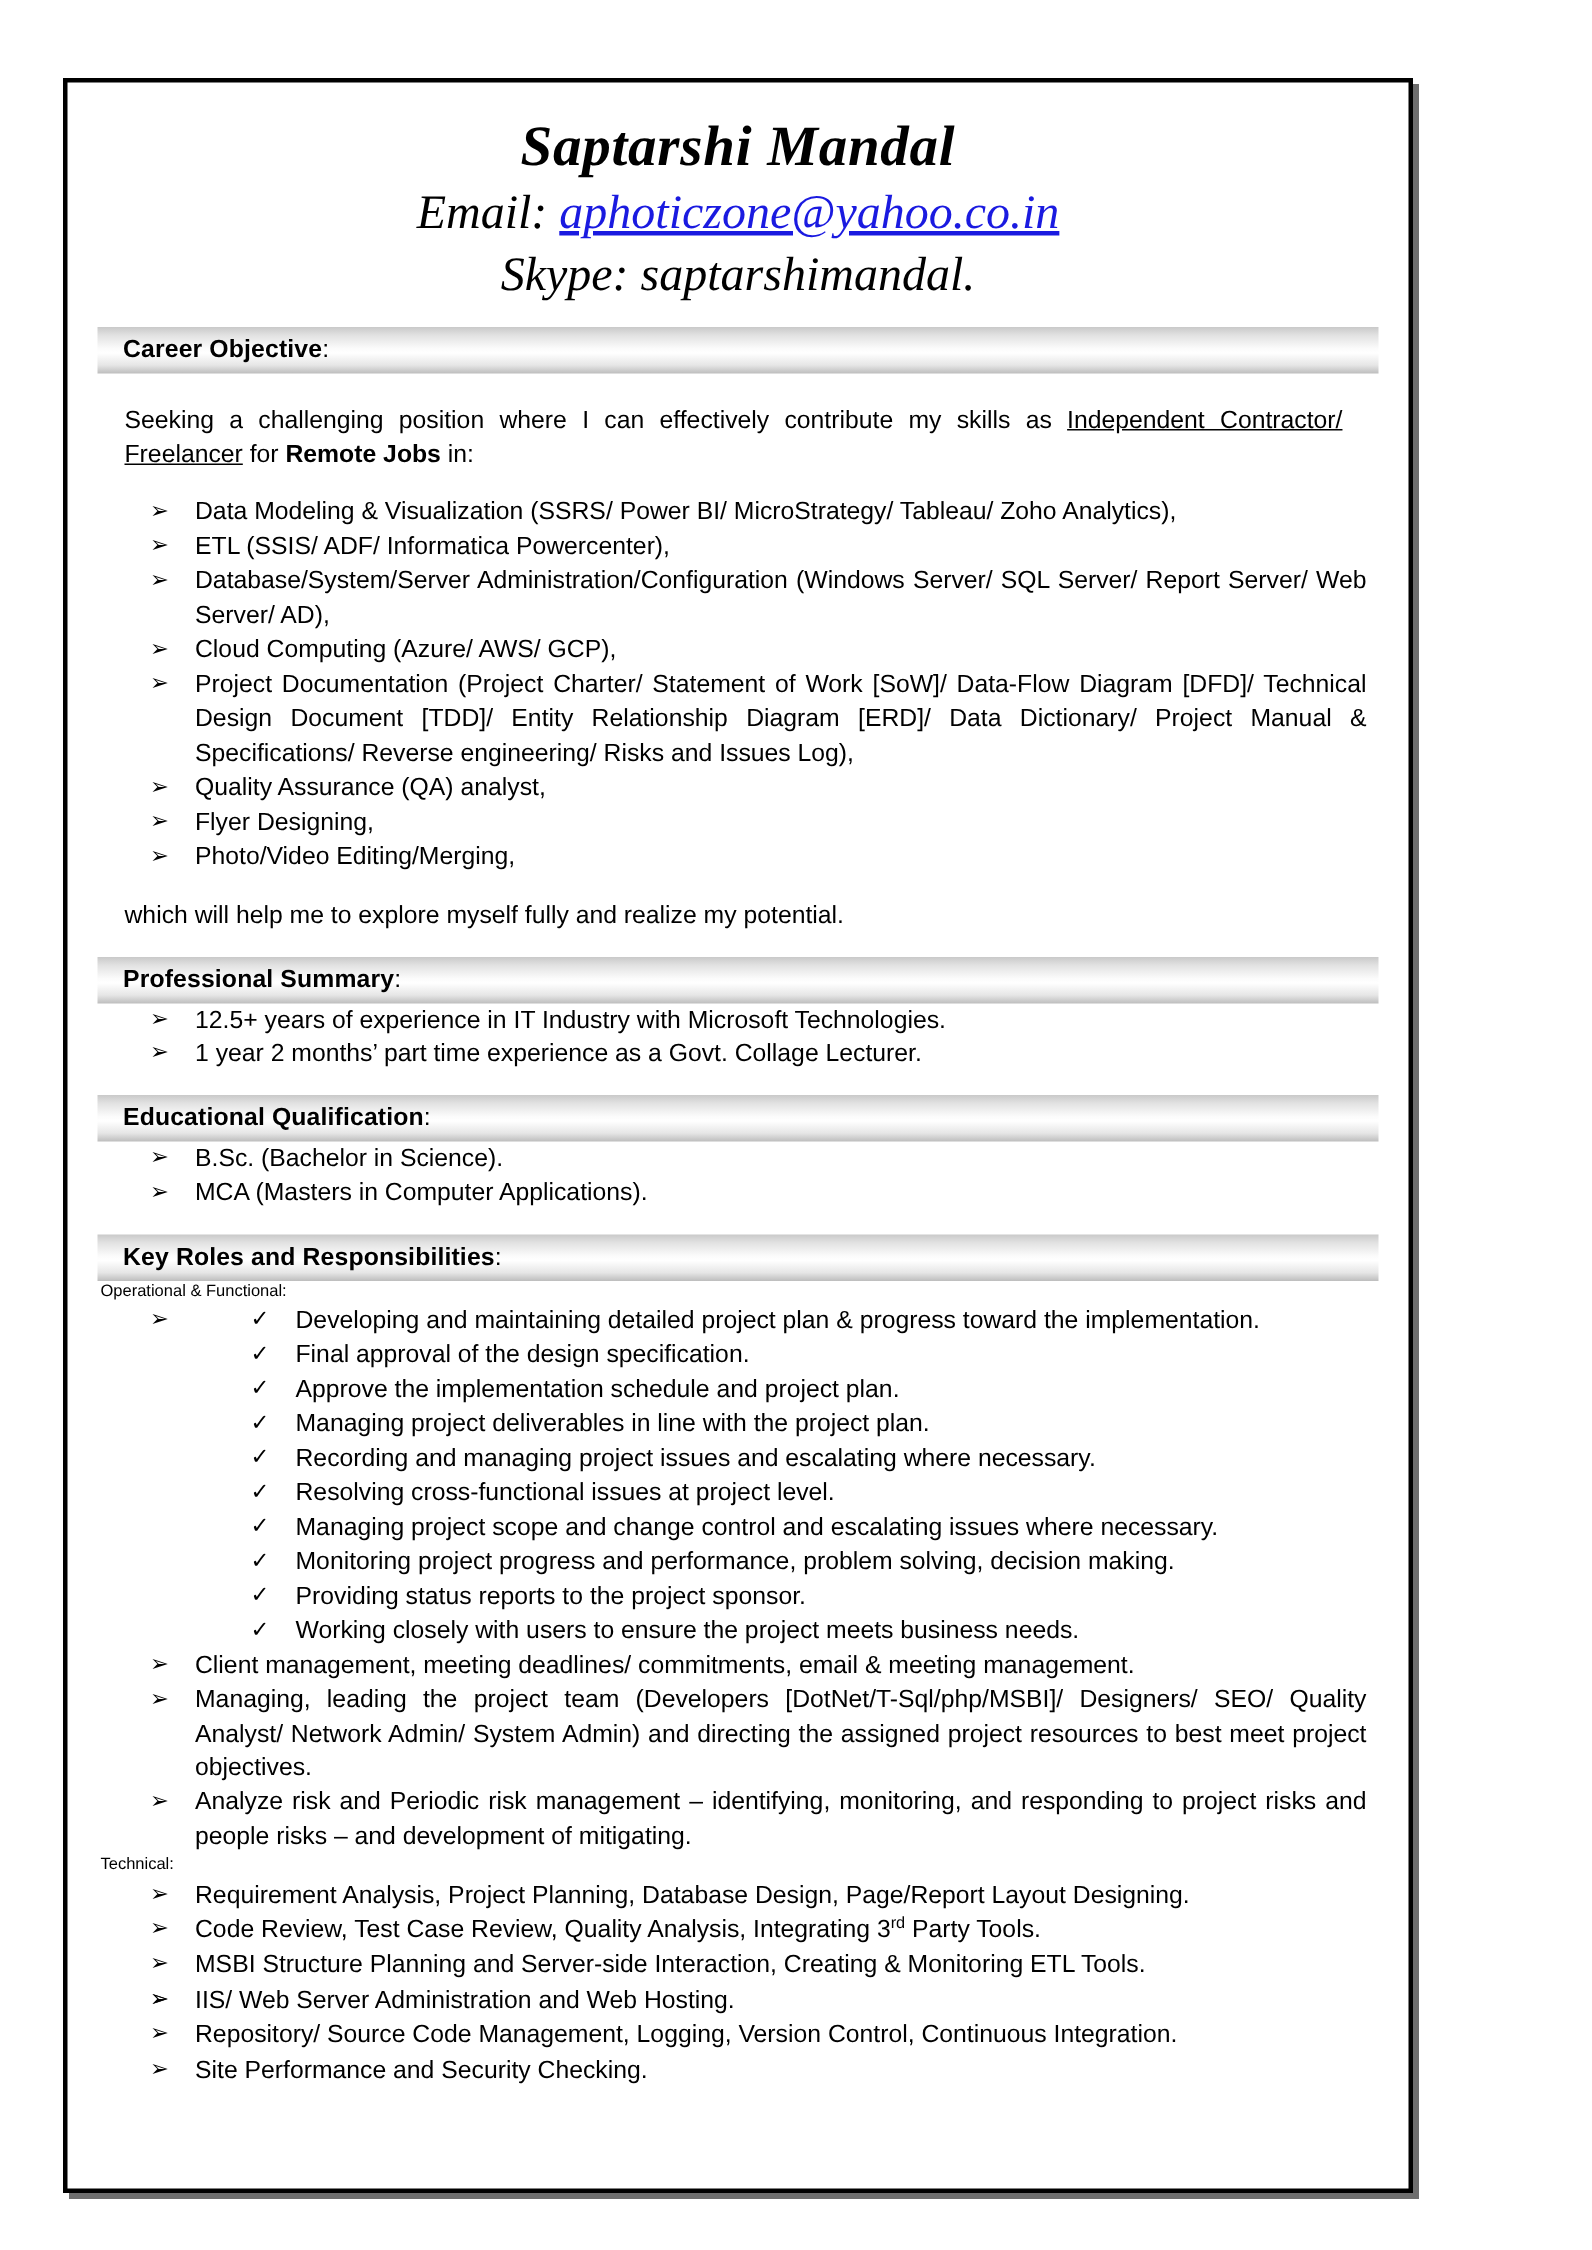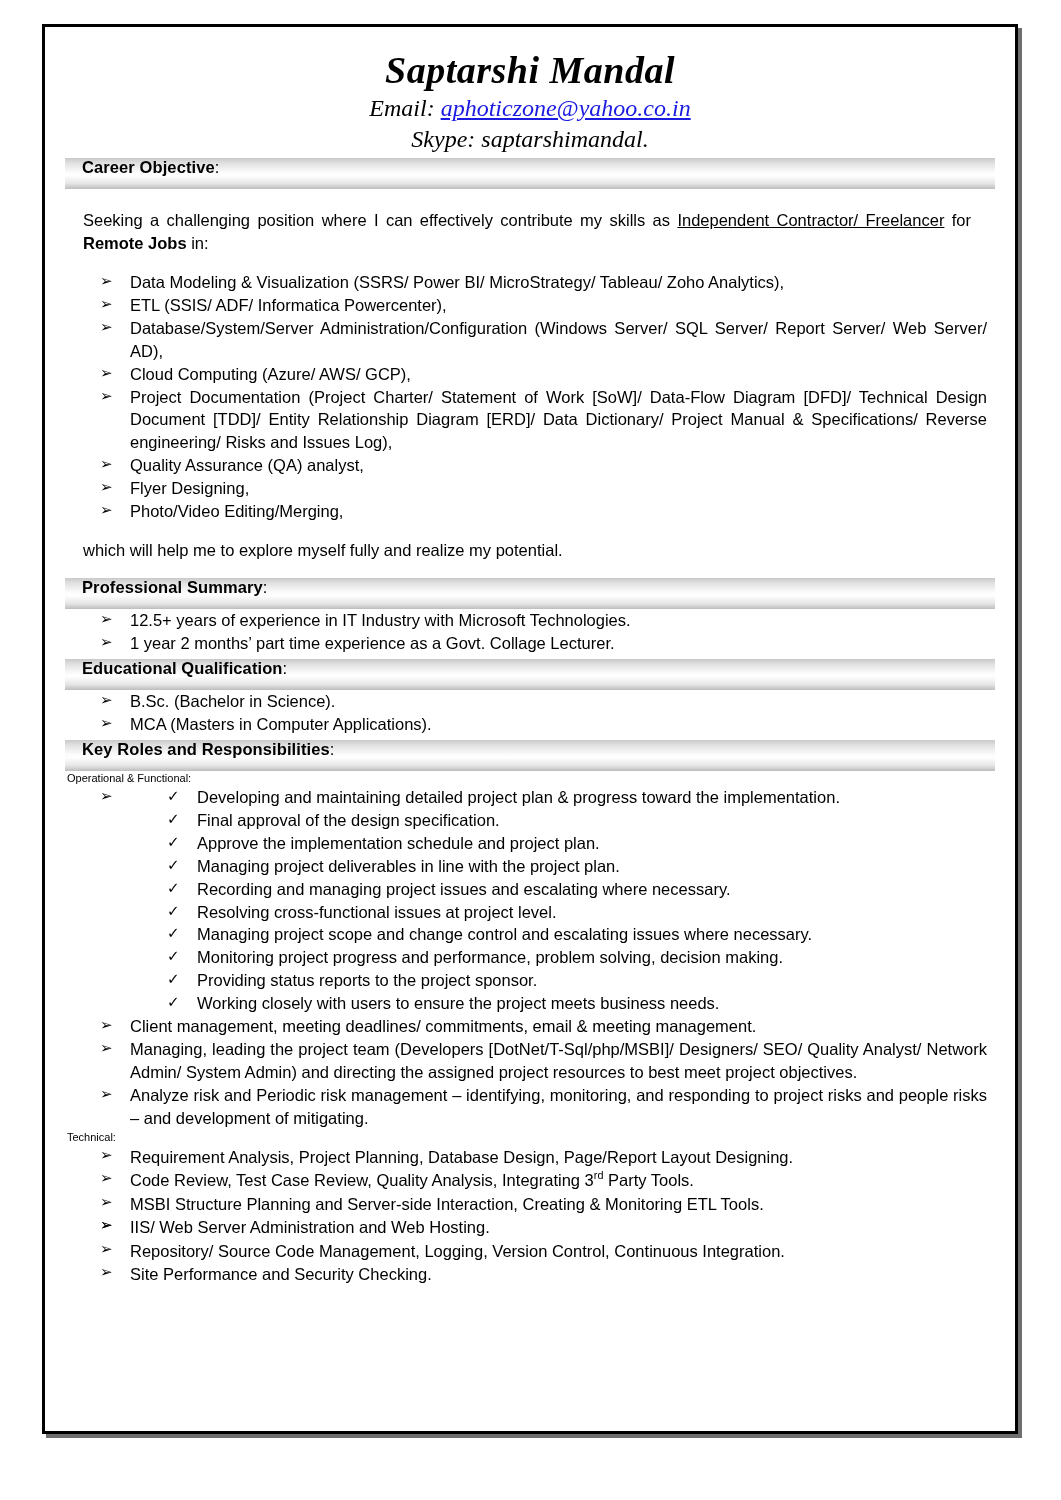--- a/index.html
+++ b/index.html
@@ -12,22 +12,22 @@
     width: 1061px;
     height: 1500px;
     position: relative;
     overflow: hidden;
   }
 
   
   #page-frame {
     position: absolute;
     left: 42px;
-    top: 24px;
-    width: 976px;
+    top: 52px;
+    width: 900px;
     height: 1410px;
     border: 3px solid #000000;
     box-sizing: border-box;
     background: #ffffff;
     box-shadow: 4px 4px 0 0 #6e6e6e;
   }
 
   #page-inner {
     position: absolute;
     left: 0; top: 0; right: 0; bottom: 0;
@@ -44,43 +44,44 @@
   }
   .doc-name {
     font-size: 38px;
     font-style: italic;
     font-weight: bold;
     letter-spacing: 0.5px;
     line-height: 1.12;
     color: #000;
   }
   .doc-contact {
-    font-size: 24px;
+    font-size: 32px;
     font-style: italic;
     line-height: 1.22;
     color: #000;
     margin-top: 2px;
   }
   .doc-contact .email-link {
     color: #1a1ae0;
     text-decoration: underline;
   }
 
   
   .section-bar {
-    margin-top: 4px;
+    margin-top: 16px;
     height: 31px;
     background: linear-gradient(to bottom,
         #c9c9c9 0%,
         #e2e2e2 18%,
         #fbfbfb 46%,
         #ffffff 56%,
         #e6e6e6 82%,
         #bdbdbd 100%);
     display: flex;
+    align-items: center;
     padding-left: 17px;
     box-sizing: border-box;
   }
   .section-bar .section-title {
     font-size: 16.5px;
     font-weight: bold;
     color: #000;
     letter-spacing: 0.1px;
   }
   .section-bar .section-colon {

